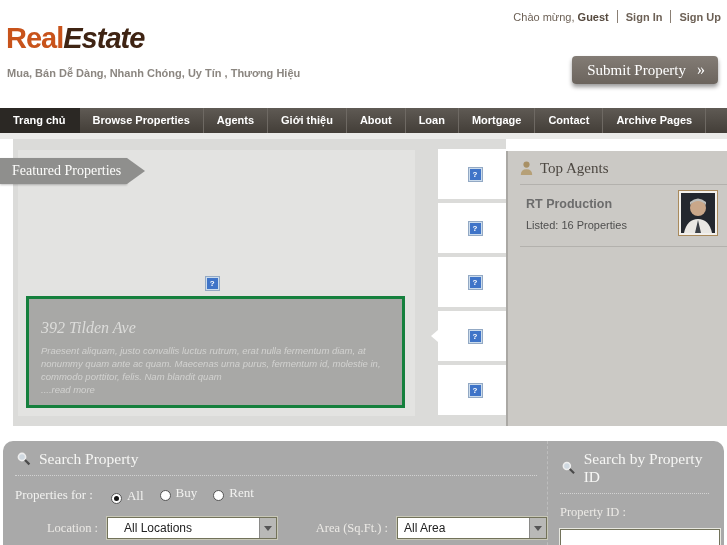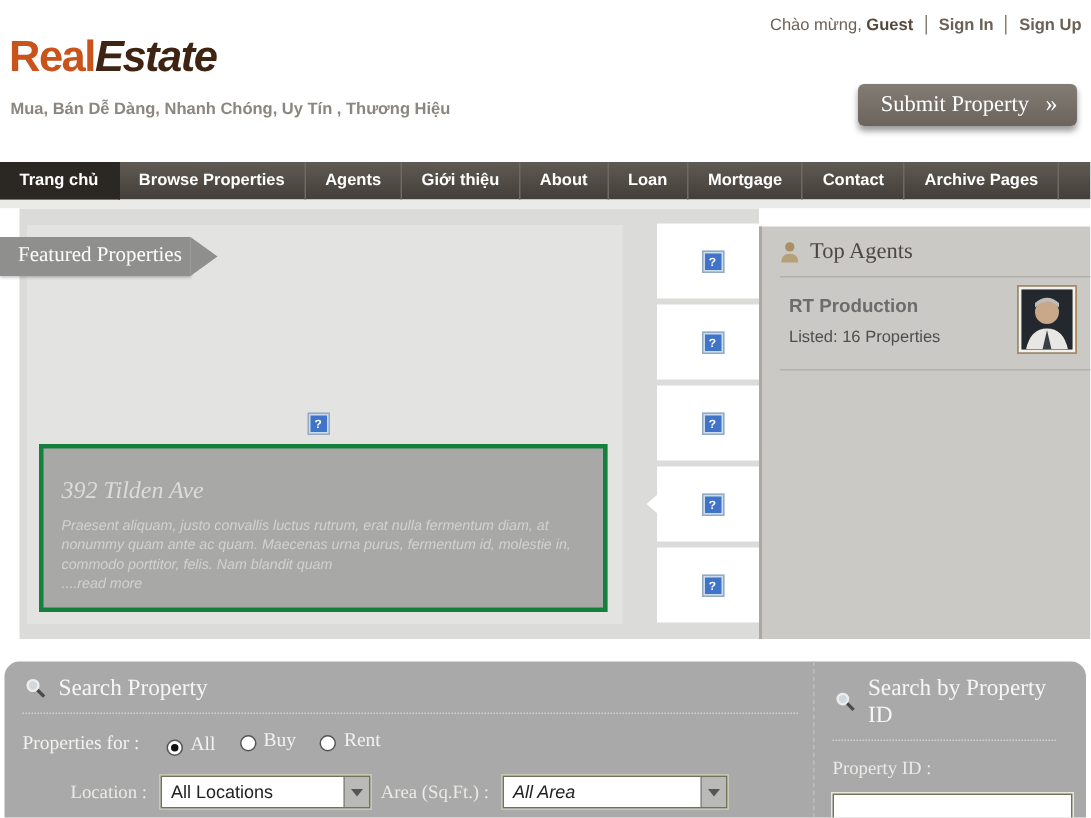--- a/index.html
+++ b/index.html
@@ -92,30 +92,30 @@
     color:#f2f2f0; display:flex; align-items:center; }
   .props-row .plabel { margin-right:18px; }
   .radio-opt { display:inline-flex; align-items:flex-end; gap:5px; margin-right:16px;
     cursor:pointer; }
   .radio-circle { display:inline-flex; width:11px; height:11px; border-radius:50%;
     background:#fff; border:1px solid #555; align-items:center; justify-content:center; }
   .radio-dot { width:5px; height:5px; border-radius:50%; background:#111; }
   .form-row { display:flex; align-items:center; margin-top:12px; }
   .f-label { width:92px; text-align:right; font-family:"Liberation Serif", serif;
     font-size:12.5px; color:#eceae6; padding-right:9px; white-space:nowrap; }
-  .f-label2 { width:88px; }
+  .f-label2 { width:120px; }
   .selectbox { position:relative; height:22px; background:#fff; border:1px solid #72725a;
     box-shadow:0 0 0 1px #c8c8b8; display:flex; align-items:center; cursor:pointer; }
   .selectbox .sval { flex:1; font-size:12px; color:#222; padding-left:6px; white-space:nowrap;
     overflow:hidden; }
   .sel-arrow { width:17px; align-self:stretch; background:#b9b9b7;
     border-left:1px solid #8a8a88; display:flex; align-items:center; justify-content:center; }
   .sel-arrow::after { content:''; border-left:4px solid transparent;
     border-right:4px solid transparent; border-top:5px solid #555; }
-  .w165 { width:140px; } .w150 { width:150px;font-style:italic; }
+  .w165 { width:170px;padding-left:10px; } .w150 { width:150px; }
   .pid-label { margin-top:11px; font-family:"Liberation Serif", serif; font-size:12.5px;
     color:#eceae6; }
   .pid-input { margin-top:9px; width:160px; height:27px; background:#fff;
     border:1px solid #72725a; box-shadow:0 0 0 1px #e8e8e0; font-size:13px; padding:0 6px; }
   .mag { display:inline-block; }
 </style>
 </head>
 <body>
 
 <div class="header">

